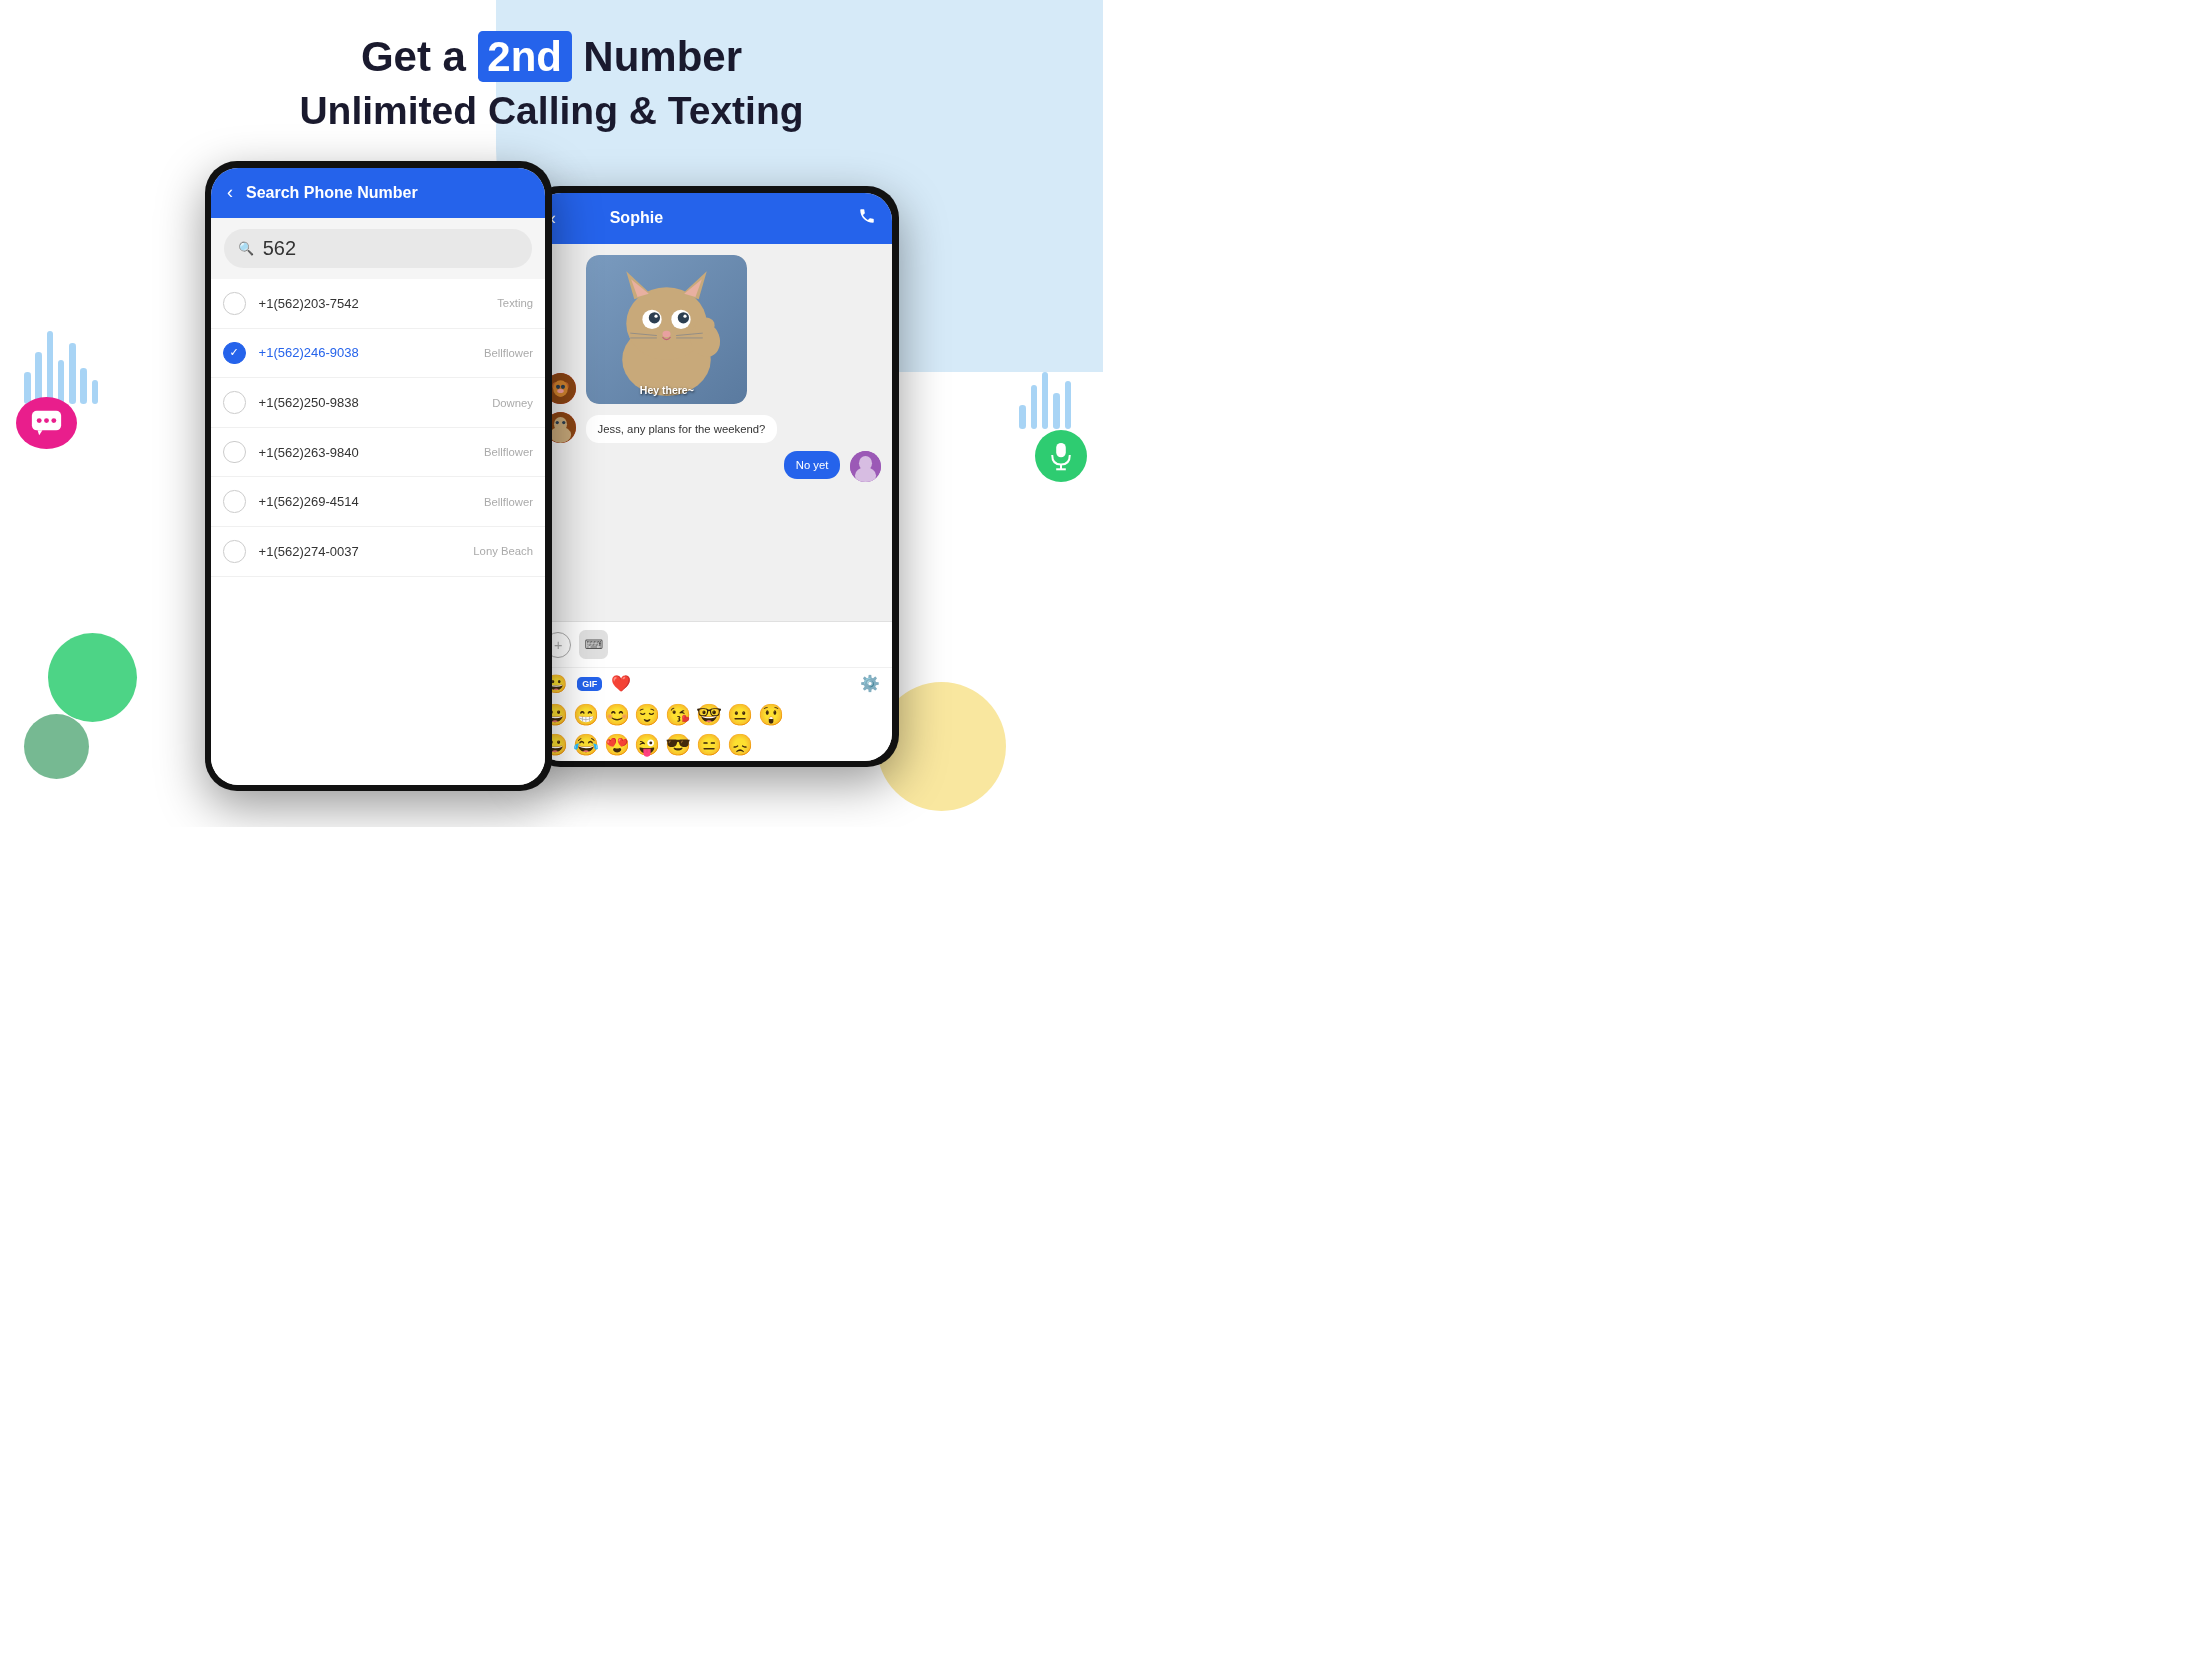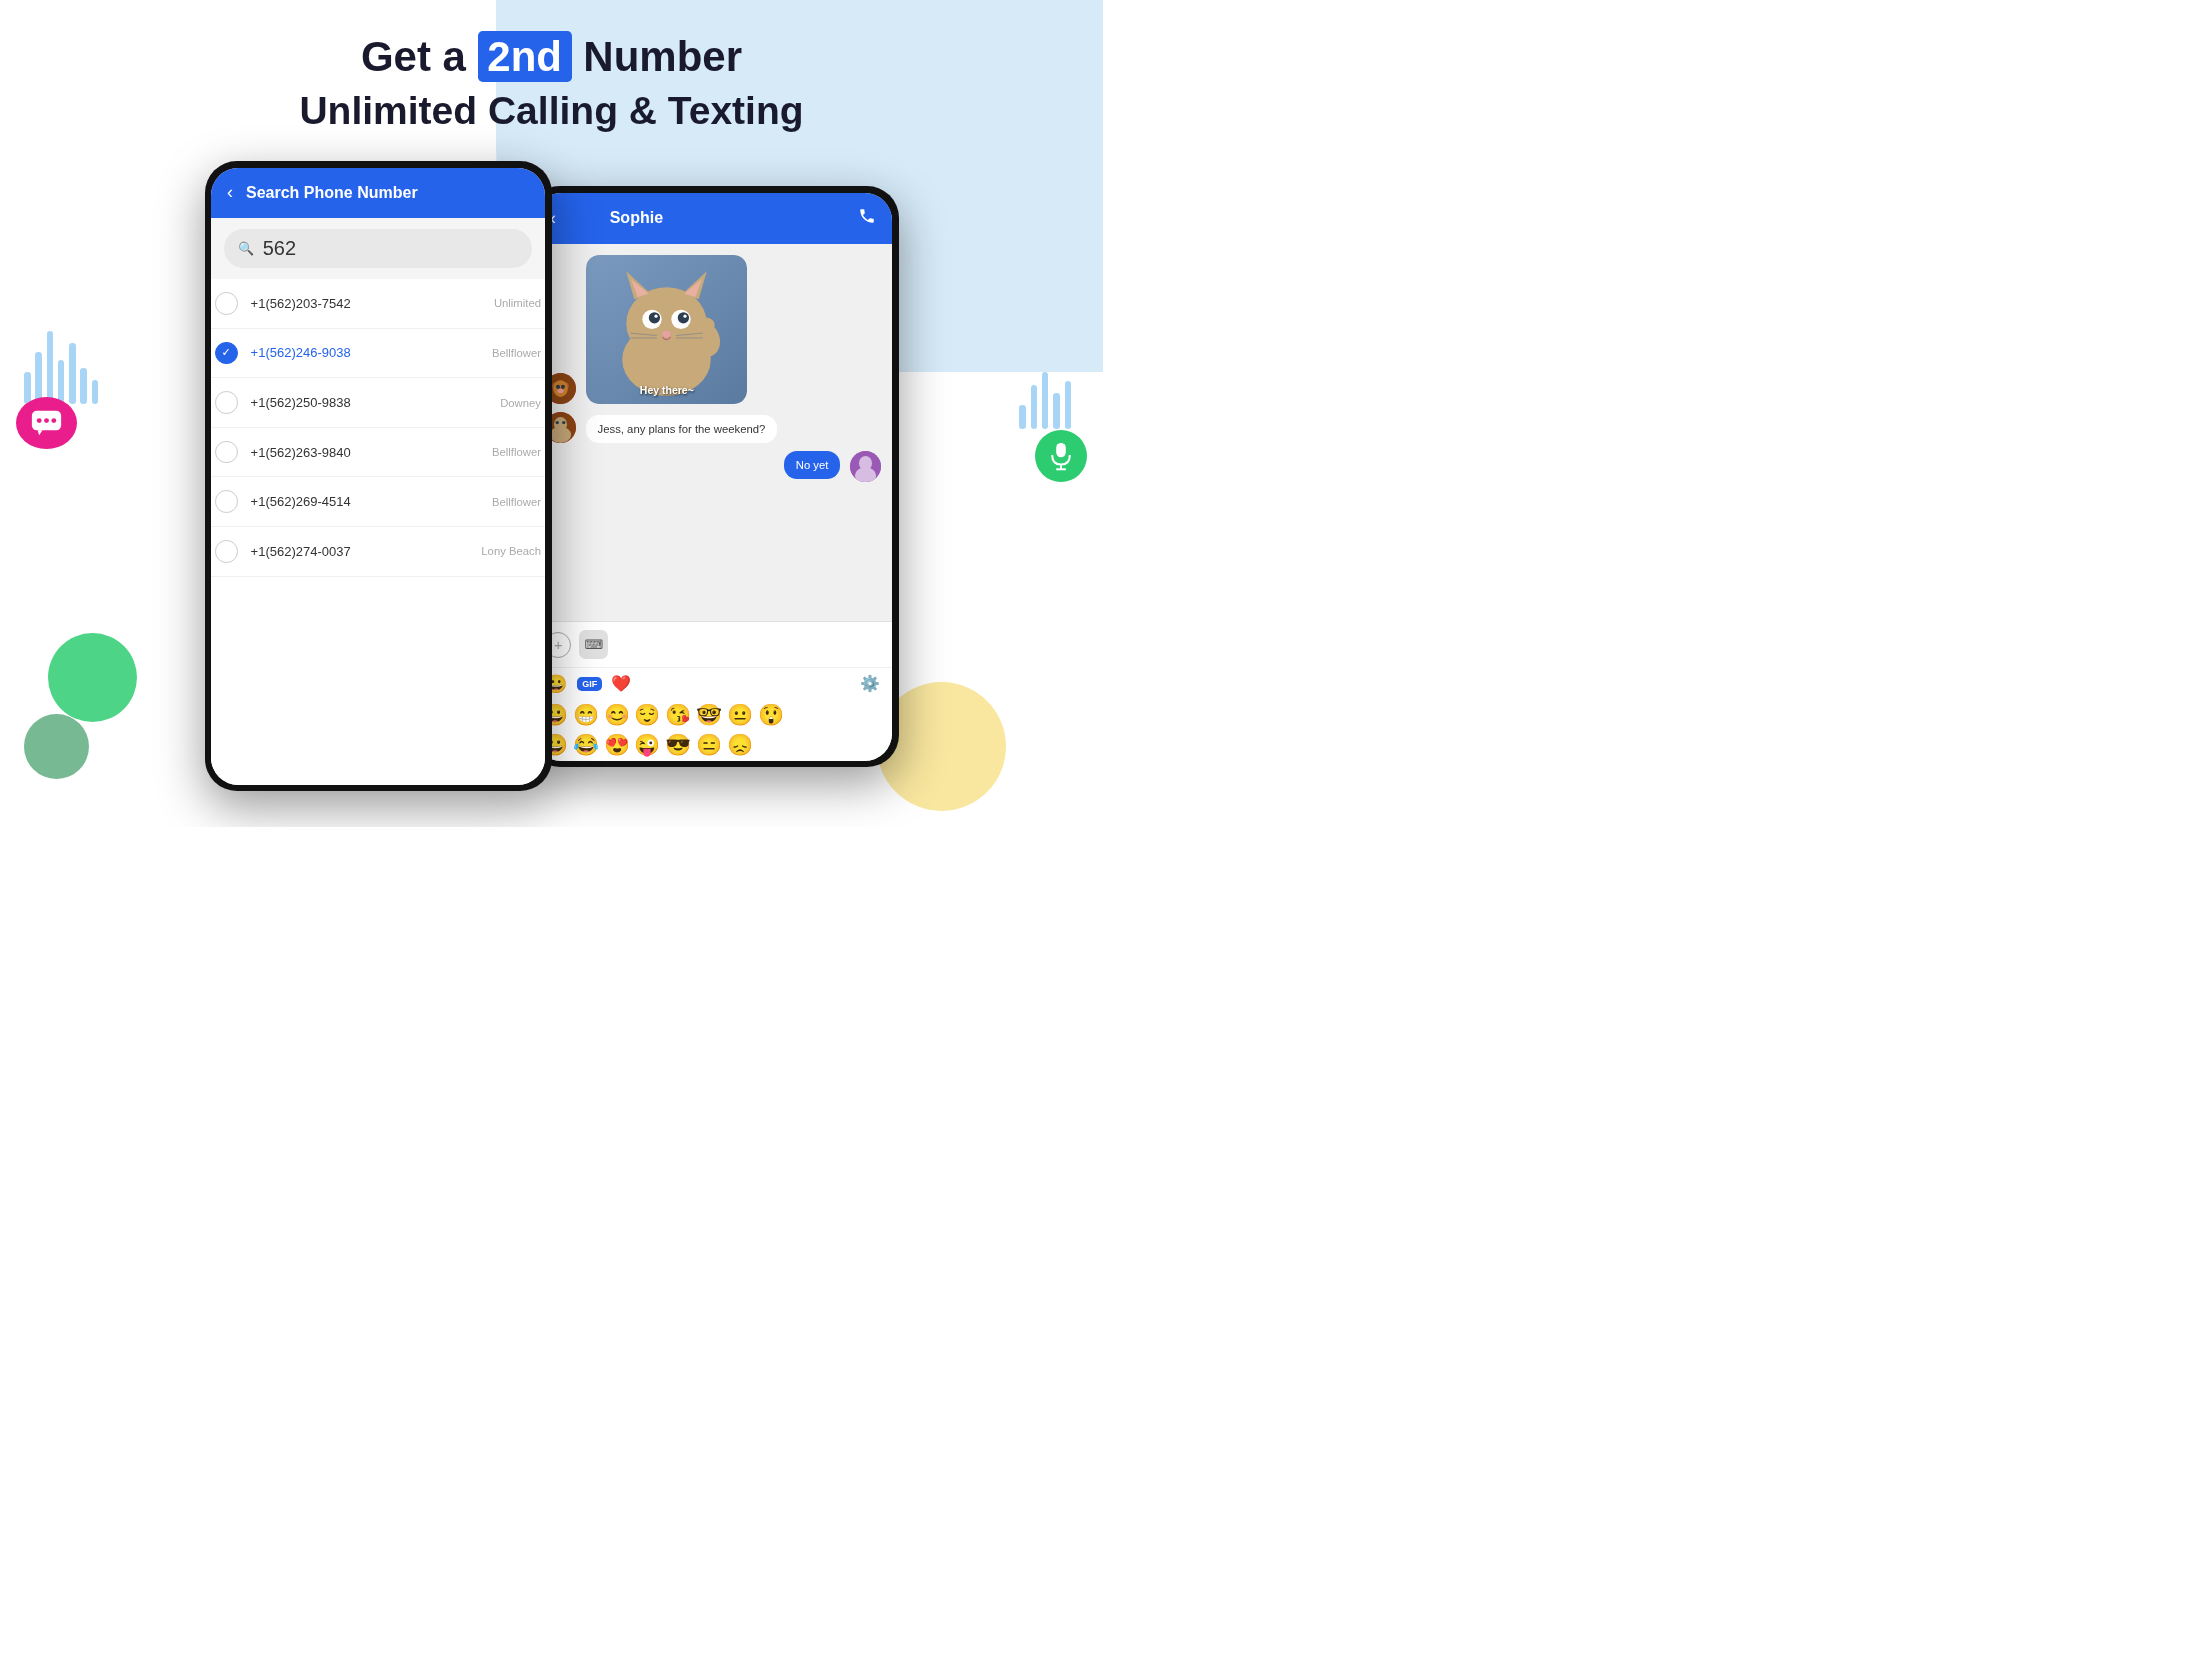--- a/index.html
+++ b/index.html
@@ -233,21 +233,21 @@
 
     
     .number-list {
       flex: 1;
       background: white;
     }
 
     .number-row {
       display: flex;
       align-items: center;
-      padding: 13px 4px;
+      padding: 13px 12px;
       border-bottom: 0.8px solid #f0f0f0;
       gap: 13px;
     }
 
     .radio-circle {
       width: 22.6px;
       height: 22.6px;
       border-radius: 50%;
       border: 1.6px solid #ccc;
       flex-shrink: 0;
@@ -561,21 +561,21 @@
           <span class="search-icon-text">🔍</span>
           <span class="search-value">562</span>
         </div>
       </div>
 
       <div class="number-list">
 
         <div class="number-row">
           <div class="radio-circle"></div>
           <span class="number-text">+1(562)203-7542</span>
-          <span class="city-text">Unlimited</span>
+          <span class="city-text">Texting</span>
         </div>
 
         <div class="number-row">
           <div class="radio-circle selected">✓</div>
           <span class="number-text selected">+1(562)246-9038</span>
           <span class="city-text">Bellflower</span>
         </div>
 
         <div class="number-row">
           <div class="radio-circle"></div>

